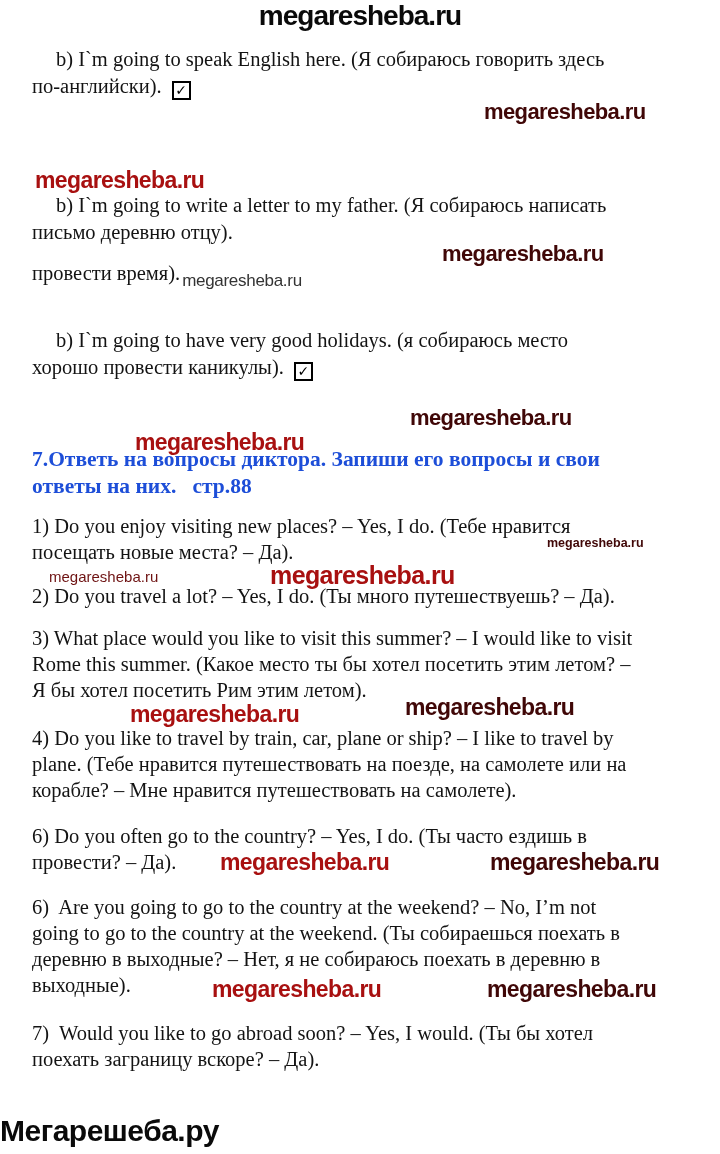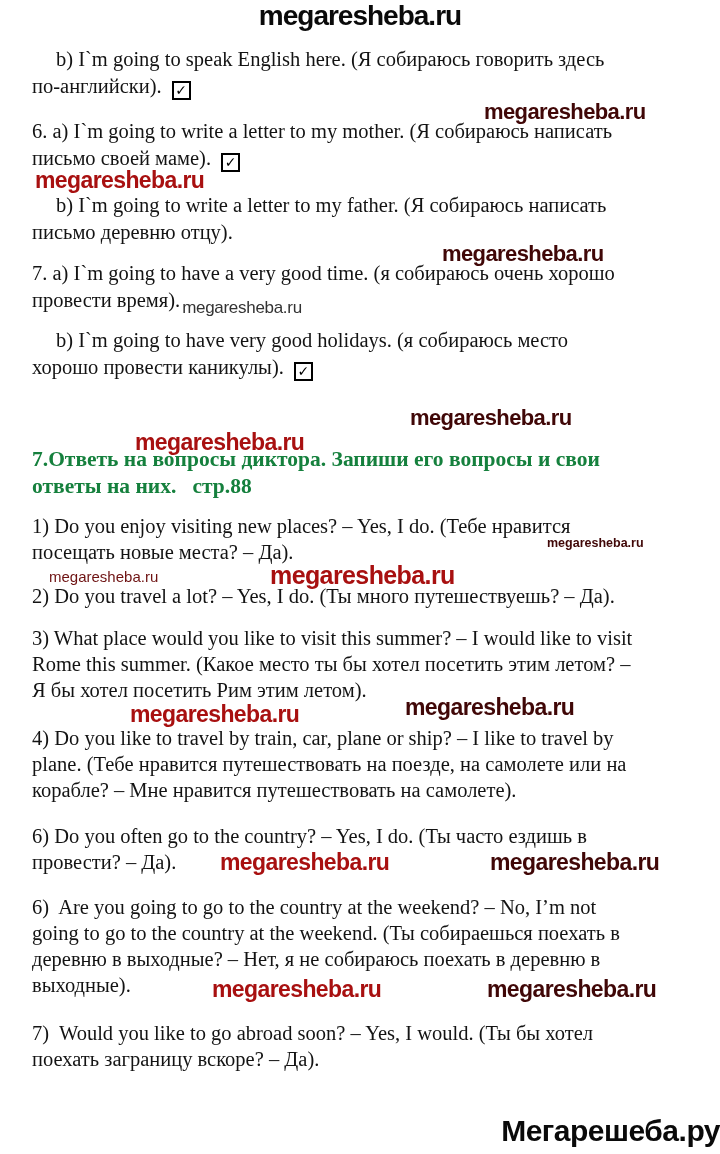--- a/index.html
+++ b/index.html
@@ -6,29 +6,29 @@
   .page{
     position:relative;width:720px;height:1154px;background:#ffffff;
     font-family:"Liberation Serif",serif;color:#131313;overflow:hidden;
   }
   .page-title{
     position:absolute;top:0px;left:0;width:720px;text-align:center;
     font-family:"Liberation Sans",sans-serif;font-weight:700;font-size:28px;
     letter-spacing:-1px;color:#0a0a0a;
   }
   .footer-brand{
-    position:absolute;top:1114px;left:0;width:720px;text-align:right;
+    position:absolute;top:1114px;left:0;width:720px;text-align:left;
     font-family:"Liberation Sans",sans-serif;font-weight:700;font-size:30px;
     letter-spacing:-0.5px;color:#0a0a0a;
   }
   .block{position:absolute;left:32px;width:668px;font-size:20.5px;}
   .block .line{white-space:nowrap;line-height:27px;}
   .q .line{line-height:26px;}
   .indent{padding-left:24px;}
-  .heading{font-weight:700;font-size:21.5px;color:#15803d;}
+  .heading{font-weight:700;font-size:21.5px;color:#1d4ed8;}
 
   
   #p1{top:46px;} #p2{top:118px;} #p3{top:192px;} #p4{top:260px;} #p5{top:327px;}
   #hd{top:446px;}
   #q1{top:513px;} #q2{top:583px;} #q3{top:625px;} #q4{top:725px;}
   #q5{top:823px;} #q6{top:894px;} #q7{top:1020px;}
 
   
   .cb{
     display:inline-block;width:15px;height:15px;border:2.5px solid #000;
@@ -84,34 +84,27 @@
   <span class="wm wm-red" id="wm14">megaresheba.ru</span>
   <span class="wm wm-dark" id="wm15">megaresheba.ru</span>
 
   <div class="block" id="p1">
     <div class="line indent">b) I`m going to speak English here. (Я собираюсь говорить здесь</div>
     <div class="line">
       <span>по-английски).</span><span class="cb">✓</span>
     </div>
   </div>
 
-  <div class="block" id="p2">
-    <div class="line">6. a) I`m going to write a letter to my mother. (Я собираюсь написать</div>
-    <div class="line">
-      <span>письмо своей маме).</span><span class="cb">✓</span>
-    </div>
-  </div>
 
   <div class="block" id="p3">
     <div class="line indent">b) I`m going to write a letter to my father. (Я собираюсь написать</div>
     <div class="line">письмо деревню отцу).</div>
   </div>
 
   <div class="block" id="p4">
-    <div class="line">7. a) I`m going to have a very good time. (я собираюсь очень хорошо</div>
     <div class="line">
       <span>провести время).</span><span class="wm-inline">megaresheba.ru</span>
     </div>
   </div>
 
   <div class="block" id="p5">
     <div class="line indent">b) I`m going to have very good holidays. (я собираюсь место</div>
     <div class="line">
       <span>хорошо провести каникулы).</span><span class="cb">✓</span>
     </div>

